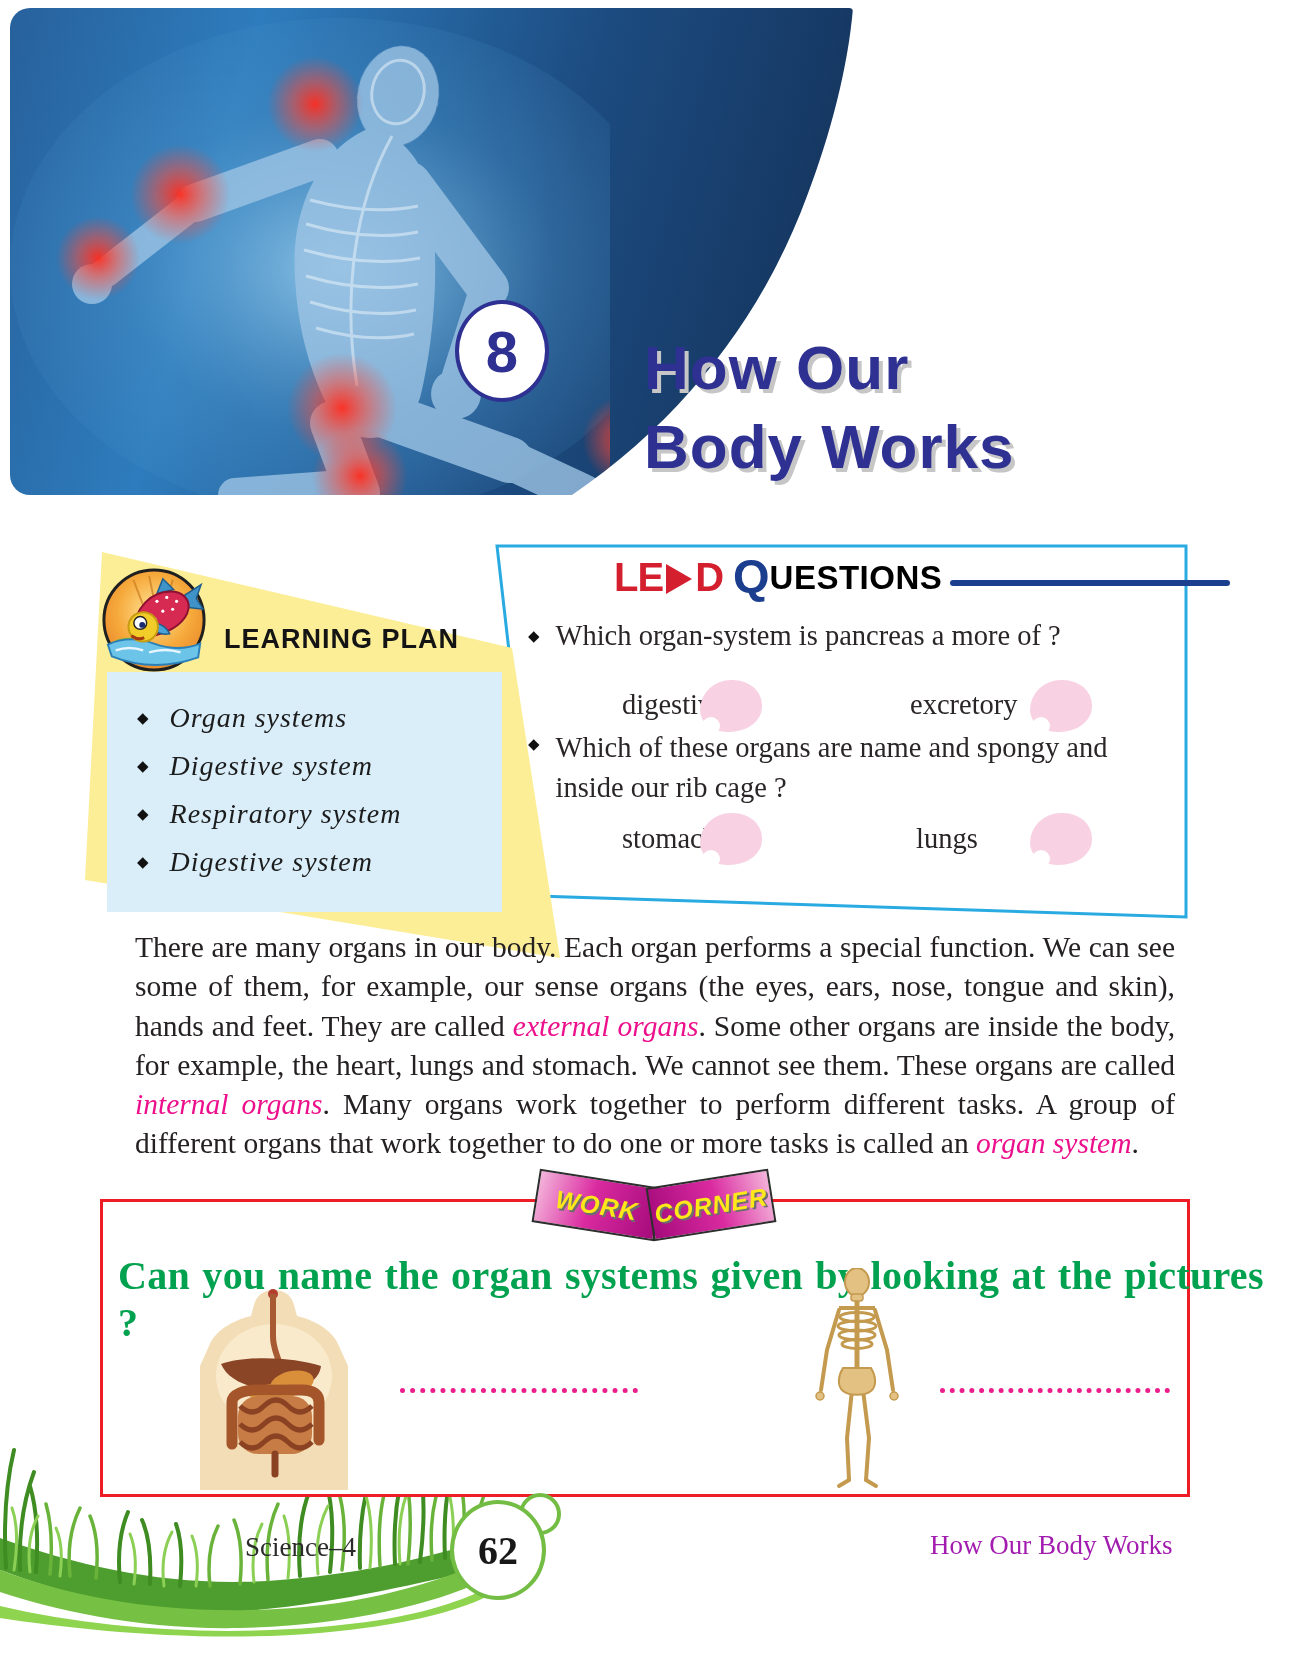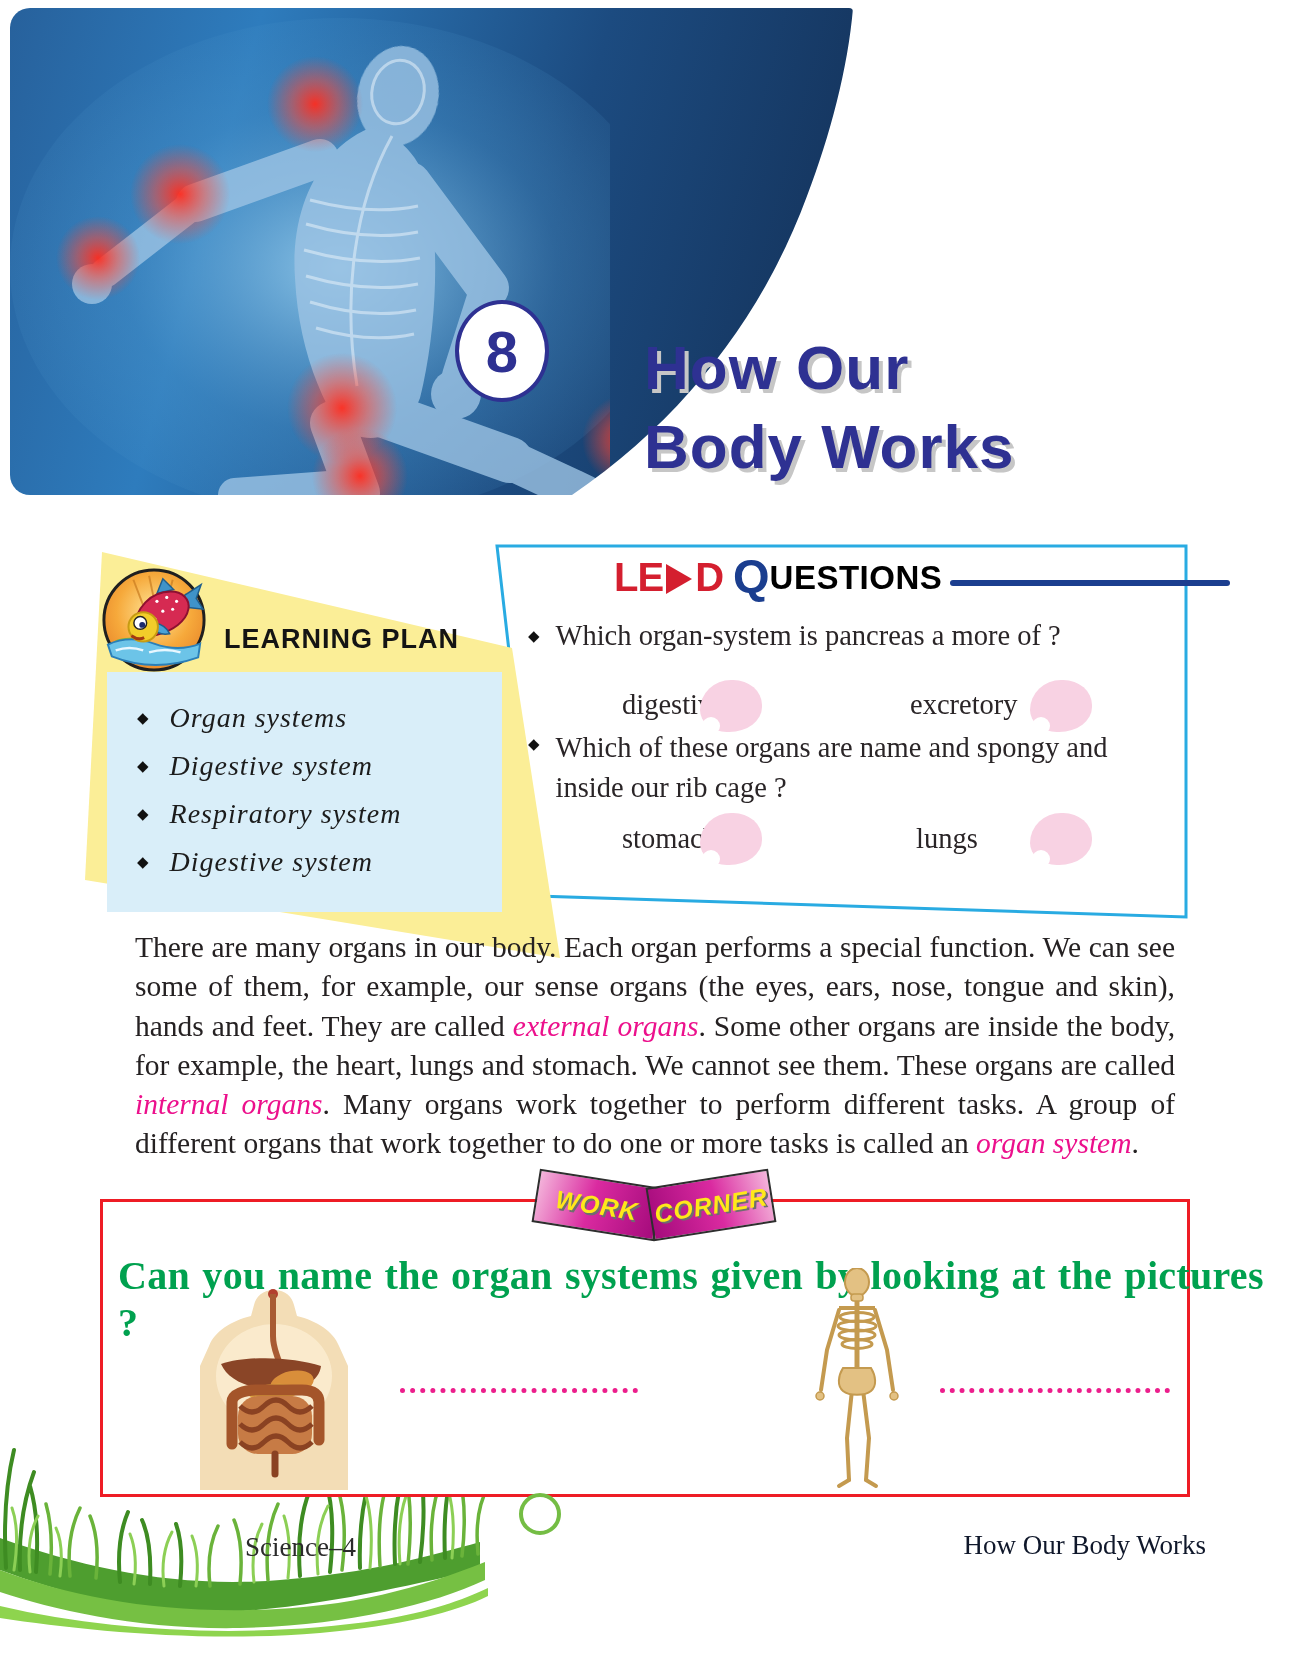--- a/index.html
+++ b/index.html
@@ -71,22 +71,22 @@
   .blank{position:absolute;height:30px;border-bottom:5px dotted #ec1e8c;z-index:3;}
 
   
   .grass{position:absolute;left:0;top:1420px;z-index:1;}
   .book-title{position:absolute;left:245px;top:1532px;z-index:3;font-size:27px;color:#2b2b2b;}
   .pg-small-circle{position:absolute;left:519px;top:1493px;width:34px;height:34px;background:#fff;
             border:4px solid #74bd44;border-radius:50%;z-index:2;}
   .pg-circle{position:absolute;left:450px;top:1500px;width:88px;height:92px;background:#fff;
             border:4px solid #74bd44;border-radius:50%;z-index:3;display:flex;align-items:center;
             justify-content:center;font-size:40px;font-weight:bold;color:#181818;}
-  .chapter-footer{position:absolute;left:930px;top:1530px;width:276px;text-align:right;z-index:3;
-            font-size:27px;color:#0f172a;}
+  .chapter-footer{position:absolute;left:930px;top:1530px;width:276px;text-align:left;z-index:3;
+            font-size:27px;color:#a21caf;}
 </style>
 </head>
 <body>
 
 <div class="page">
 
   <div class="header">
     <svg class="runner" width="600" height="487" viewBox="0 0 600 487">
       <defs>
         <radialGradient id="glow" cx="50%" cy="50%" r="50%">
@@ -312,15 +312,18 @@
     </g>
     <g stroke="#8ccf55" stroke-width="3" fill="none" stroke-linecap="round">
       <path d="M14,150 Q20,110 12,88 M30,152 Q26,118 38,96 M60,156 Q64,126 56,108"></path>
       <path d="M134,164 Q138,134 130,114 M164,166 Q160,134 172,112 M196,166 Q200,136 192,116"></path>
       <path d="M254,162 Q250,128 262,104 M288,158 Q292,120 284,96 M318,154 Q314,112 328,86"></path>
       <path d="M370,148 Q374,104 366,76 M400,144 Q396,96 410,66 M452,138 Q456,96 448,70"></path>
     </g>
   </svg>
   <div class="book-title">Science–4</div>
   <div class="pg-small-circle"></div>
+  <div class="pg-circle">
+    <span>62</span>
+  </div>
   <div class="chapter-footer">How Our Body Works</div>
 
 </div>
 
 </body></html>

